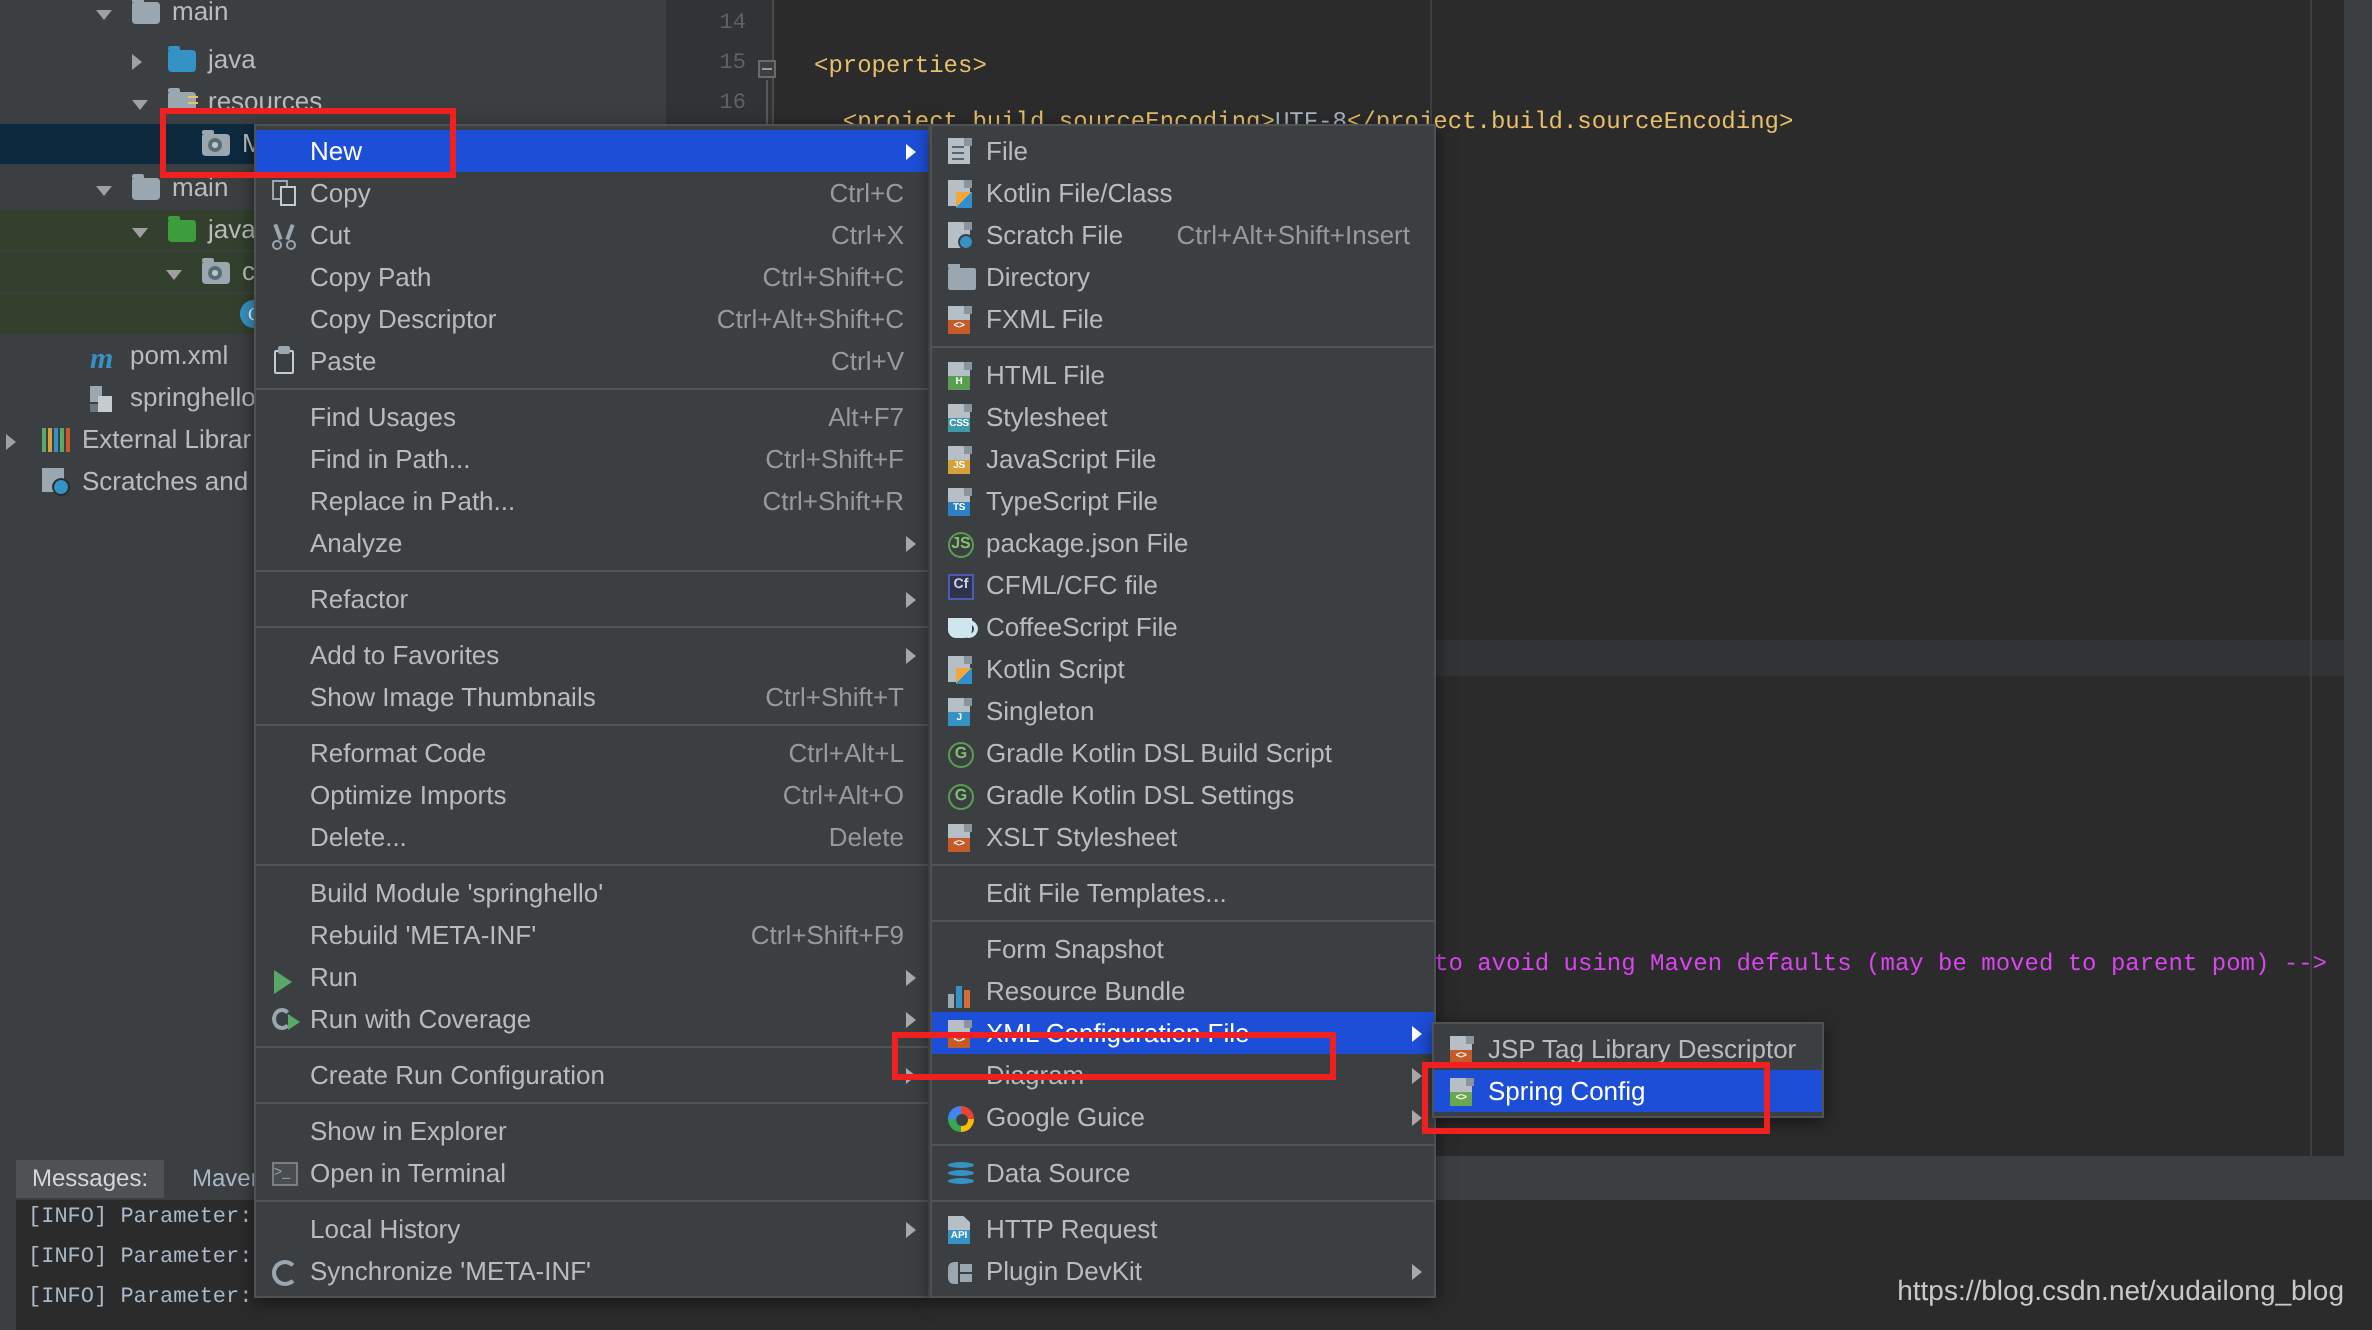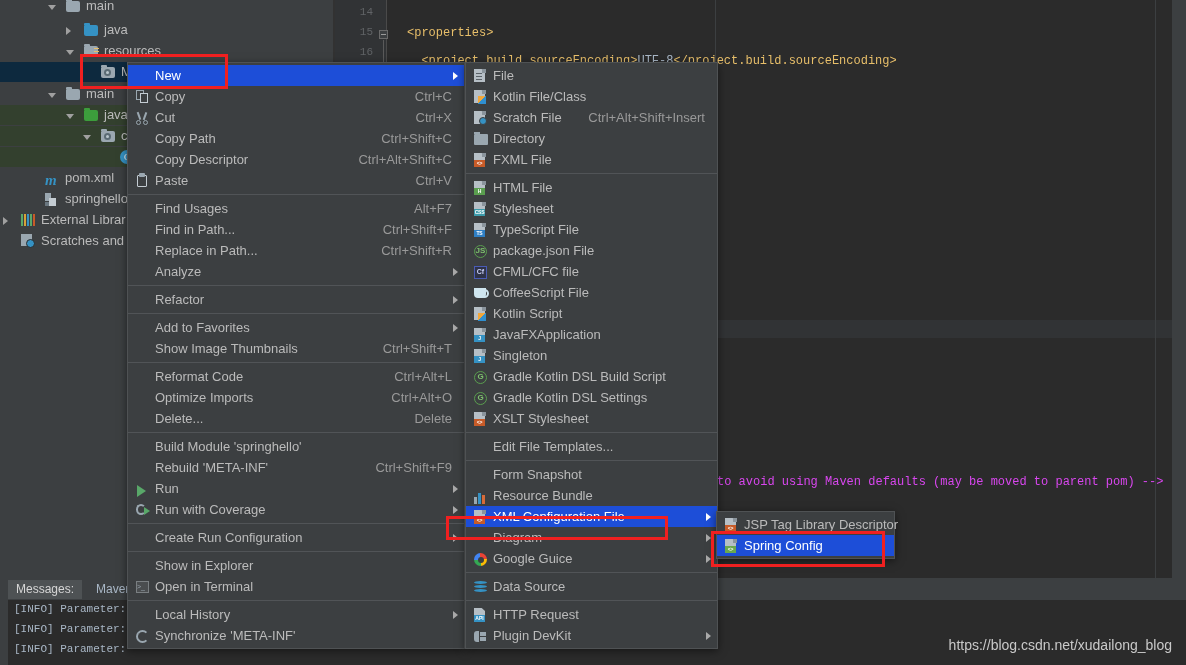--- a/index.html
+++ b/index.html
@@ -649,20 +649,30 @@
               <span class="tagbox" style="background:#3c9aaa">CSS</span>
             </span>
           </span>
           <span class="mi-label" style="left:27px">Stylesheet</span>
         </div>
         <div class="menu-item">
           <span class="mi-ico">
             <span class="fi">
               <span class="sheet"></span>
               <span class="fold2"></span>
+              <span class="tagbox" style="background:#d6a13a">JS</span>
+            </span>
+          </span>
+          <span class="mi-label" style="left:27px">JavaScript File</span>
+        </div>
+        <div class="menu-item">
+          <span class="mi-ico">
+            <span class="fi">
+              <span class="sheet"></span>
+              <span class="fold2"></span>
               <span class="tagbox" style="background:#2f7fc4">TS</span>
             </span>
           </span>
           <span class="mi-label" style="left:27px">TypeScript File</span>
         </div>
         <div class="menu-item">
           <span class="mi-ico">
             <span class="ic-circ">JS</span>
           </span>
           <span class="mi-label" style="left:27px">package.json File</span>
@@ -681,30 +691,20 @@
         </div>
         <div class="menu-item">
           <span class="mi-ico">
             <span class="fi kotlin">
               <span class="sheet"></span>
               <span class="fold2"></span>
               <span class="k2"></span>
             </span>
           </span>
           <span class="mi-label" style="left:27px">Kotlin Script</span>
-        </div>
-        <div class="menu-item">
-          <span class="mi-ico">
-            <span class="fi">
-              <span class="sheet"></span>
-              <span class="fold2"></span>
-              <span class="tagbox" style="background:#3592c4">J</span>
-            </span>
-          </span>
-          <span class="mi-label" style="left:27px">JavaFXApplication</span>
         </div>
         <div class="menu-item">
           <span class="mi-ico">
             <span class="fi">
               <span class="sheet"></span>
               <span class="fold2"></span>
               <span class="tagbox" style="background:#3592c4">J</span>
             </span>
           </span>
           <span class="mi-label" style="left:27px">Singleton</span>
@@ -798,21 +798,21 @@
               <span class="p1"></span>
               <span class="p2"></span>
               <span class="p3"></span>
             </span>
           </span>
           <span class="mi-label" style="left:27px">Plugin DevKit</span>
           <span class="submenu-arrow"></span>
         </div>
       </div>
     </div>
-  <div id="menu-xml" class="menu" style="left:716px; top:511px; width:179px;">
+  <div id="menu-xml" class="menu" style="left:716px; top:511px; width:196px;">
       <div style="padding:2px 0">
         <div class="menu-item">
           <span class="mi-ico">
             <span class="fi">
               <span class="sheet"></span>
               <span class="fold2"></span>
               <span class="tagbox" style="background:#c75b28">&lt;&gt;</span>
             </span>
           </span>
           <span class="mi-label" style="left:27px">JSP Tag Library Descriptor</span>

